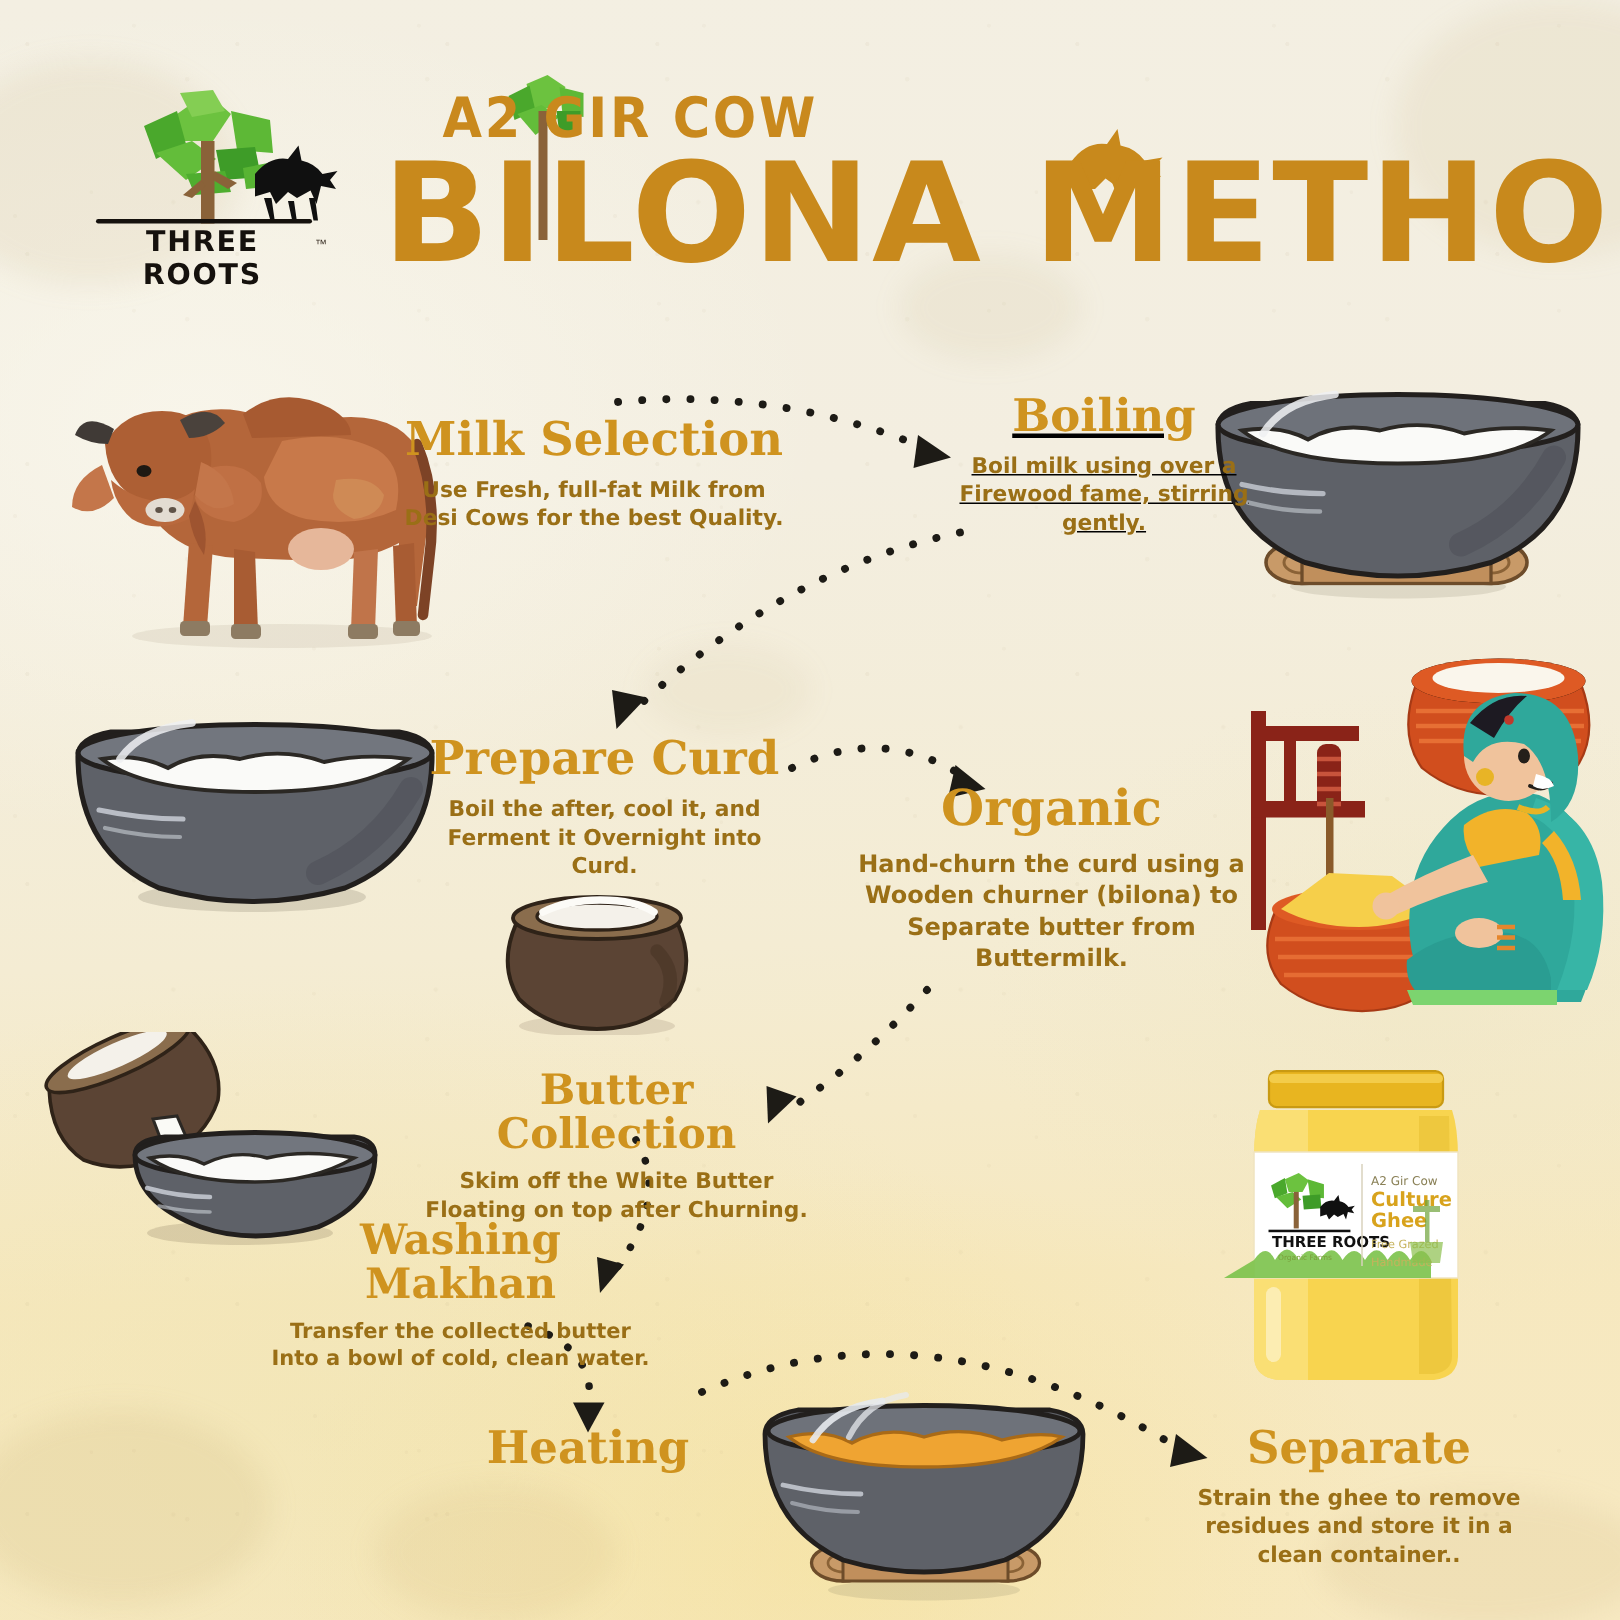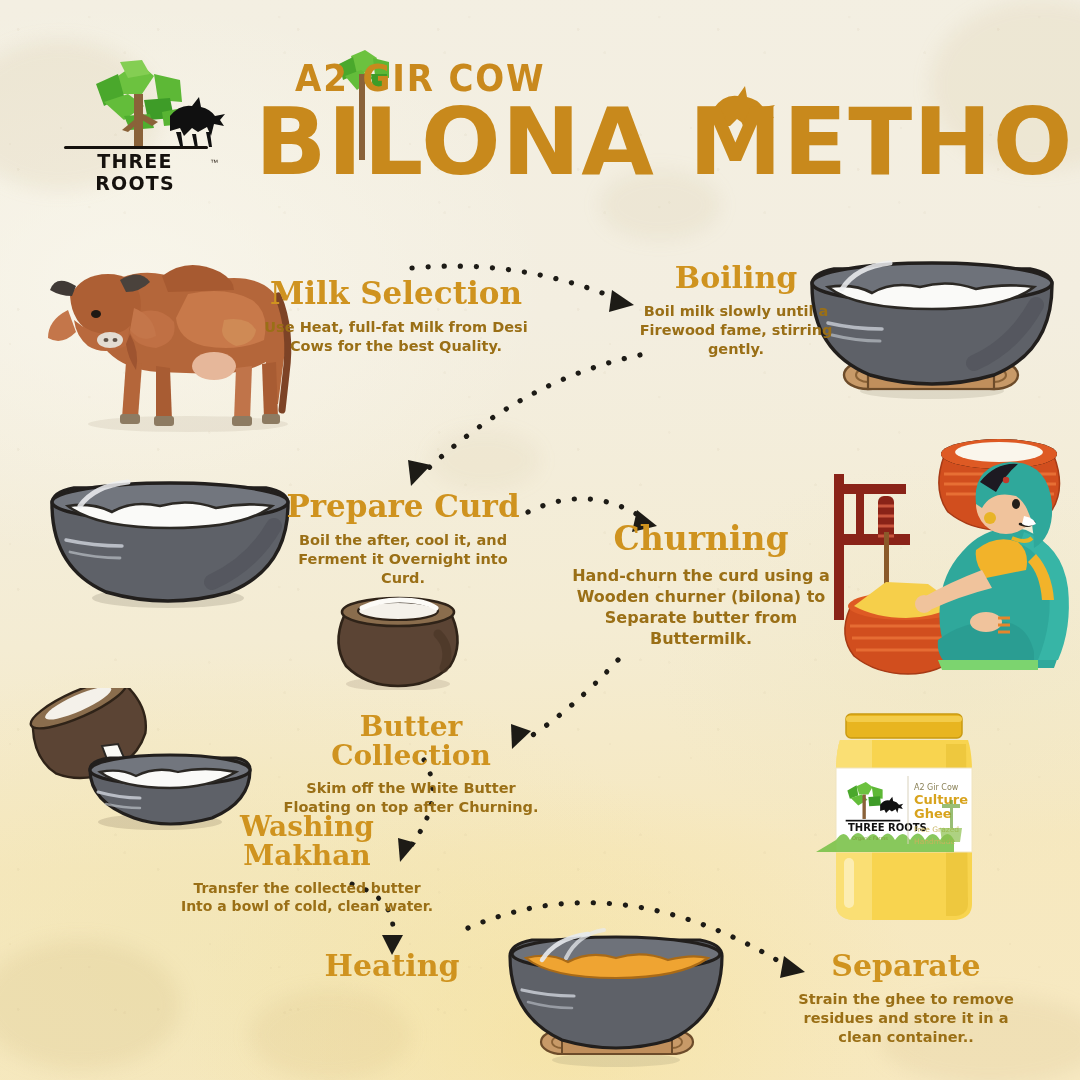--- a/index.html
+++ b/index.html
@@ -71,21 +71,21 @@
   .step p{
     margin:8px 0 0 0;font-family:"DejaVu Sans", sans-serif;font-weight:700;
     color:#9a6f16;line-height:1.32;
   }
   .c{text-align:center;}
 
   #step-milk       {left:262px; top:277px; width:268px;}
   #step-milk h3    {font-size:31px;}
   #step-milk p     {font-size:14.5px;}
 
-  #step-boiling    {left:620px; top:262px; width:232px;}
+  #step-boiling    {left:620px; top:262px; width:232px;text-decoration:underline;}
   #step-boiling h3 {font-size:30px;}
   #step-boiling p  {font-size:14.5px;}
 
   #step-curd       {left:278px; top:490px; width:250px;}
   #step-curd h3    {font-size:31px;}
   #step-curd p     {font-size:14.5px;}
 
   #step-churn      {left:556px; top:522px; width:290px;}
   #step-churn h3   {font-size:33px;}
   #step-churn p    {font-size:16px;}
@@ -462,35 +462,35 @@
       <path d="M26,40 Q50,34 68,44 Q90,32 116,40 Q142,32 168,42 Q192,36 208,40 Q180,60 116,60 Q50,60 26,40Z" fill="#efa432" stroke="#a96a17" stroke-width="2.2"></path>
       <path d="M42,42 Q56,20 88,16" stroke="#e7eaee" stroke-width="4.5" fill="none" stroke-linecap="round" opacity=".9"></path>
       <path d="M66,40 Q78,16 104,12" stroke="#e7eaee" stroke-width="4" fill="none" stroke-linecap="round" opacity=".75"></path>
       <path d="M22,72 Q48,78 74,78" stroke="#c9ced6" stroke-width="3.2" fill="none" stroke-linecap="round" opacity=".85"></path>
       <path d="M28,84 Q50,90 72,90" stroke="#c9ced6" stroke-width="2.6" fill="none" stroke-linecap="round" opacity=".55"></path>
     </svg>
   </div>
 
   <div class="step c" id="step-milk">
     <h3>Milk Selection</h3>
-    <p>Use Heat, full-fat Milk from Desi Cows for the best Quality.</p>
+    <p>Use Fresh, full-fat Milk from Desi Cows for the best Quality.</p>
   </div>
 
   <div class="step c" id="step-boiling">
     <h3>Boiling</h3>
-    <p>Boil milk slowly until a Firewood fame, stirring gently.</p>
+    <p>Boil milk using over a Firewood fame, stirring gently.</p>
   </div>
 
   <div class="step c" id="step-curd">
     <h3>Prepare Curd</h3>
     <p>Boil the after, cool it, and Ferment it Overnight into Curd.</p>
   </div>
 
   <div class="step c" id="step-churn">
-    <h3>Churning</h3>
+    <h3>Organic</h3>
     <p>Hand-churn the curd using a Wooden churner (bilona) to Separate butter from Buttermilk.</p>
   </div>
 
   <div class="step c" id="step-butter">
     <h3>Butter Collection</h3>
     <p>Skim off the White Butter Floating on top after Churning.</p>
   </div>
 
   <div class="step c" id="step-wash">
     <h3>Washing Makhan</h3>

